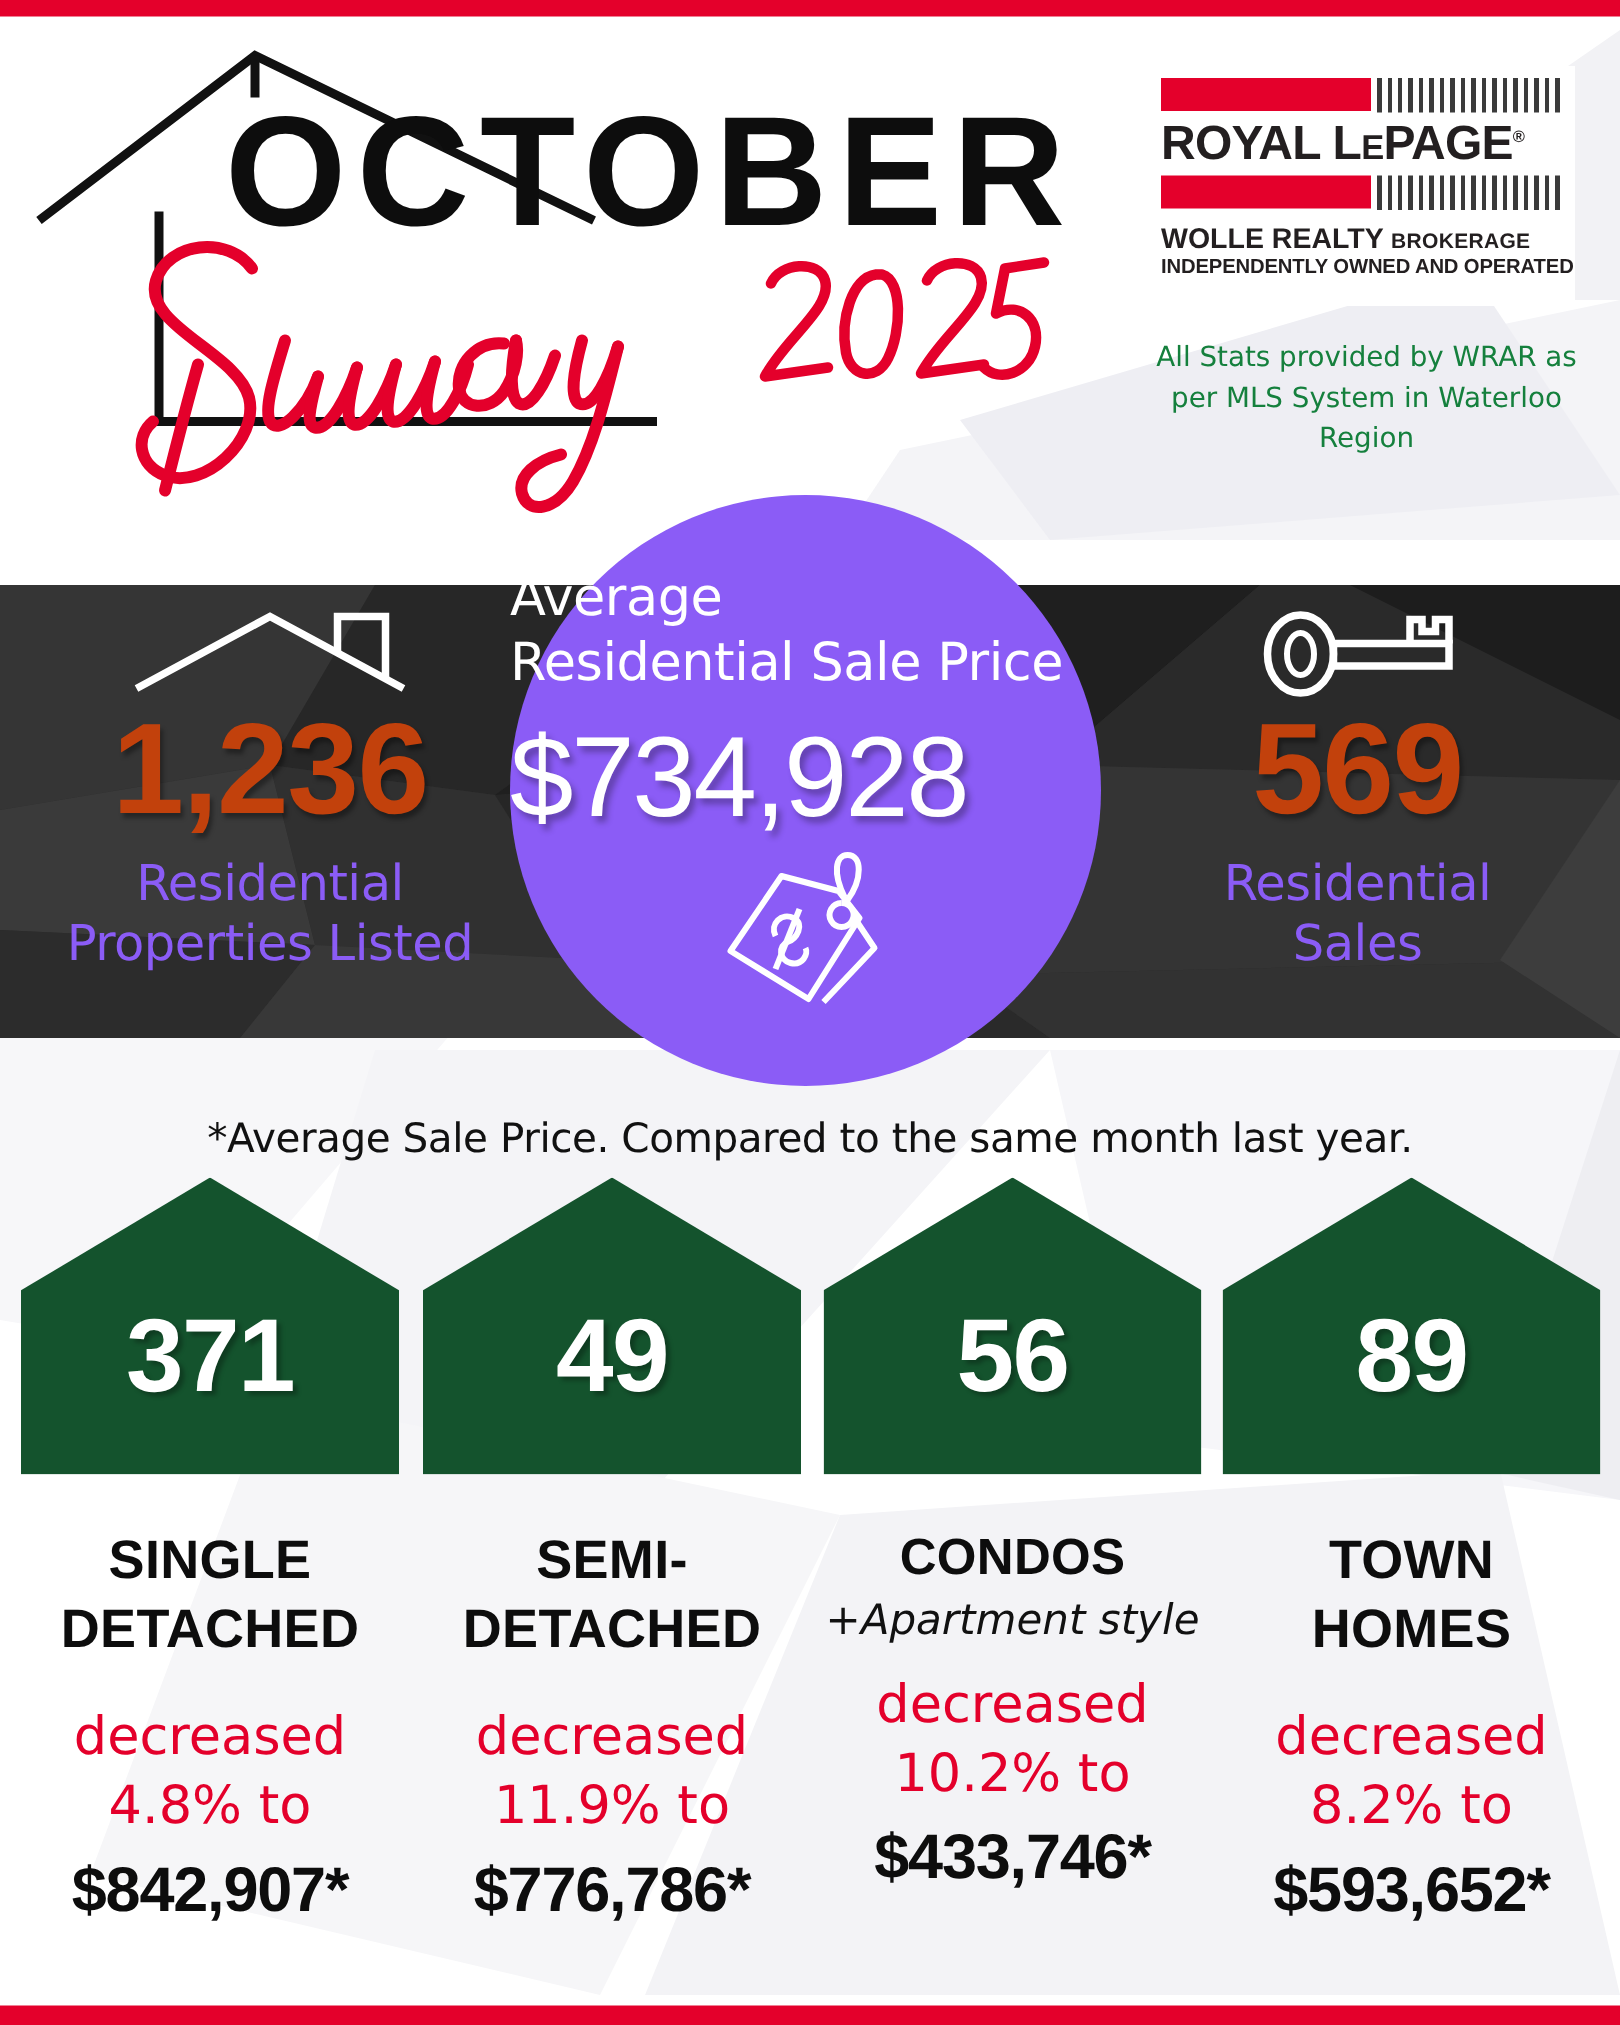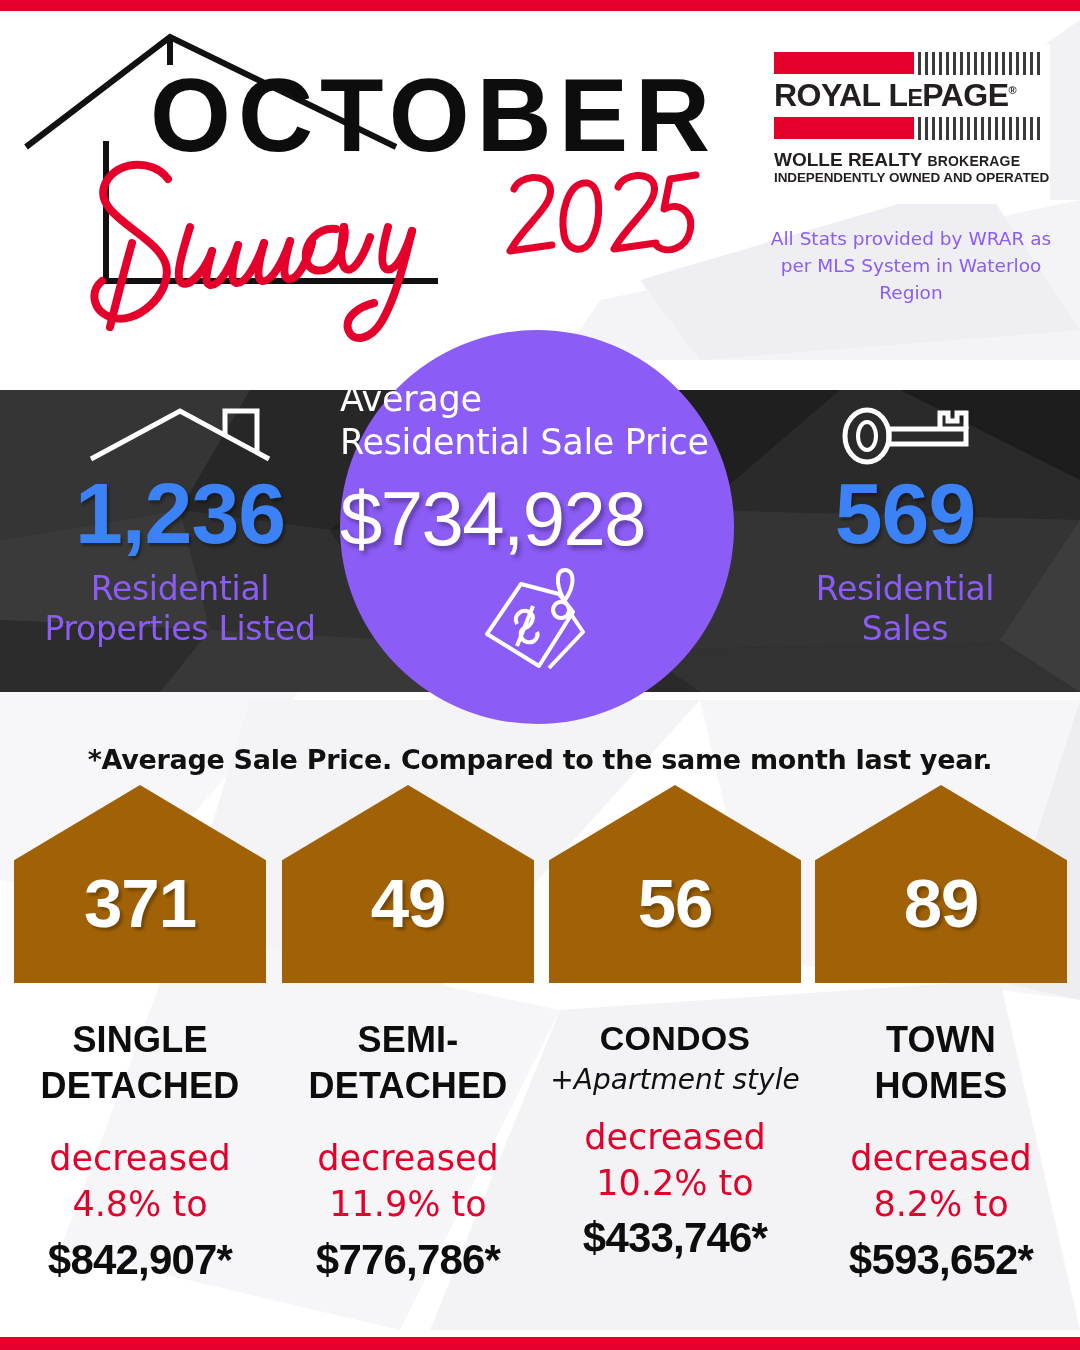--- a/index.html
+++ b/index.html
@@ -54,35 +54,35 @@
   .rl-word .reg { font-size:11px; vertical-align:super; font-weight:700; }
   .rl-brokerage {
     margin-top:9px; font-size:19px; font-weight:700; color:#231f20; line-height:1.05;
     white-space:nowrap;
   }
   .rl-brokerage .thin { font-size:14px; font-weight:600; letter-spacing:0.2px; }
   .rl-ioo { font-size:13.5px; font-weight:600; color:#231f20; letter-spacing:-0.1px; white-space:nowrap; }
 
   .stats-note {
     position:absolute; left:766px; top:215px; width:290px;
-    font-size:18.5px; color:#8b5cf6; line-height:1.45; text-align:center;
+    font-size:18.5px; color:#15803d; line-height:1.45; text-align:center;
     font-family:"DejaVu Sans", sans-serif;
   }
 
   
   .dark-band { position:absolute; left:0; top:390px; width:1080px; height:302px; overflow:hidden; background:#2b2b2b; }
   .dark-band svg { position:absolute; left:0; top:0; }
 
   .stat-left  { position:absolute; left:30px;  top:405px; width:300px; text-align:center; }
   .stat-right { position:absolute; left:760px; top:405px; width:290px; text-align:center; }
 
   .stat-icon { height:62px; display:flex; align-items:flex-end; justify-content:center; }
 
   .stat-num {
-    font-size:86px; font-weight:700; color:#3b82f6; line-height:0.95;
+    font-size:86px; font-weight:700; color:#c2410c; line-height:0.95;
     letter-spacing:-1px; margin-top:6px;
     text-shadow:2px 3px 3px rgba(0,0,0,0.35);
   }
   .stat-label {
     margin-top:14px; font-size:33px; color:#8b5cf6; line-height:1.22;
     font-weight:400; font-family:"DejaVu Sans", sans-serif; letter-spacing:-0.3px;
   }
 
   
   .circle {
@@ -95,35 +95,35 @@
   }
   .circle-price {
     margin-top:12px; font-size:76px; font-weight:400; color:#fff; letter-spacing:-1.5px;
     text-shadow:3px 4px 4px rgba(0,0,0,0.3);
   }
   .circle-tag { margin-top:6px; display:flex; justify-content:center; }
 
   
   .disclaimer {
     position:absolute; left:0; top:744px; width:1080px; text-align:center;
-    font-size:27px; font-weight:700; color:#111; letter-spacing:-0.3px;
+    font-size:27px; font-weight:400; color:#111; letter-spacing:-0.3px;
     font-family:"DejaVu Sans", sans-serif;
   }
 
   
   .cards { position:absolute; left:0; top:785px; width:1080px; height:540px; }
   .card { position:absolute; top:0; width:252px; text-align:center; }
   .card:nth-child(1) { left:14px; }
   .card:nth-child(2) { left:282px; }
   .card:nth-child(3) { left:549px; }
   .card:nth-child(4) { left:815px; }
 
   .house {
     position:relative; width:252px; height:198px;
-    background:#a16207;
+    background:#14532d;
     clip-path:polygon(50% 0%, 100% 38%, 100% 100%, 0% 100%, 0% 38%);
   }
   .house-num {
     position:absolute; left:0; right:0; top:84px;
     font-size:69px; font-weight:700; color:#fff; line-height:1;
     letter-spacing:-1px;
     text-shadow:3px 3px 3px rgba(0,0,0,0.28);
   }
 
   .card-title {

